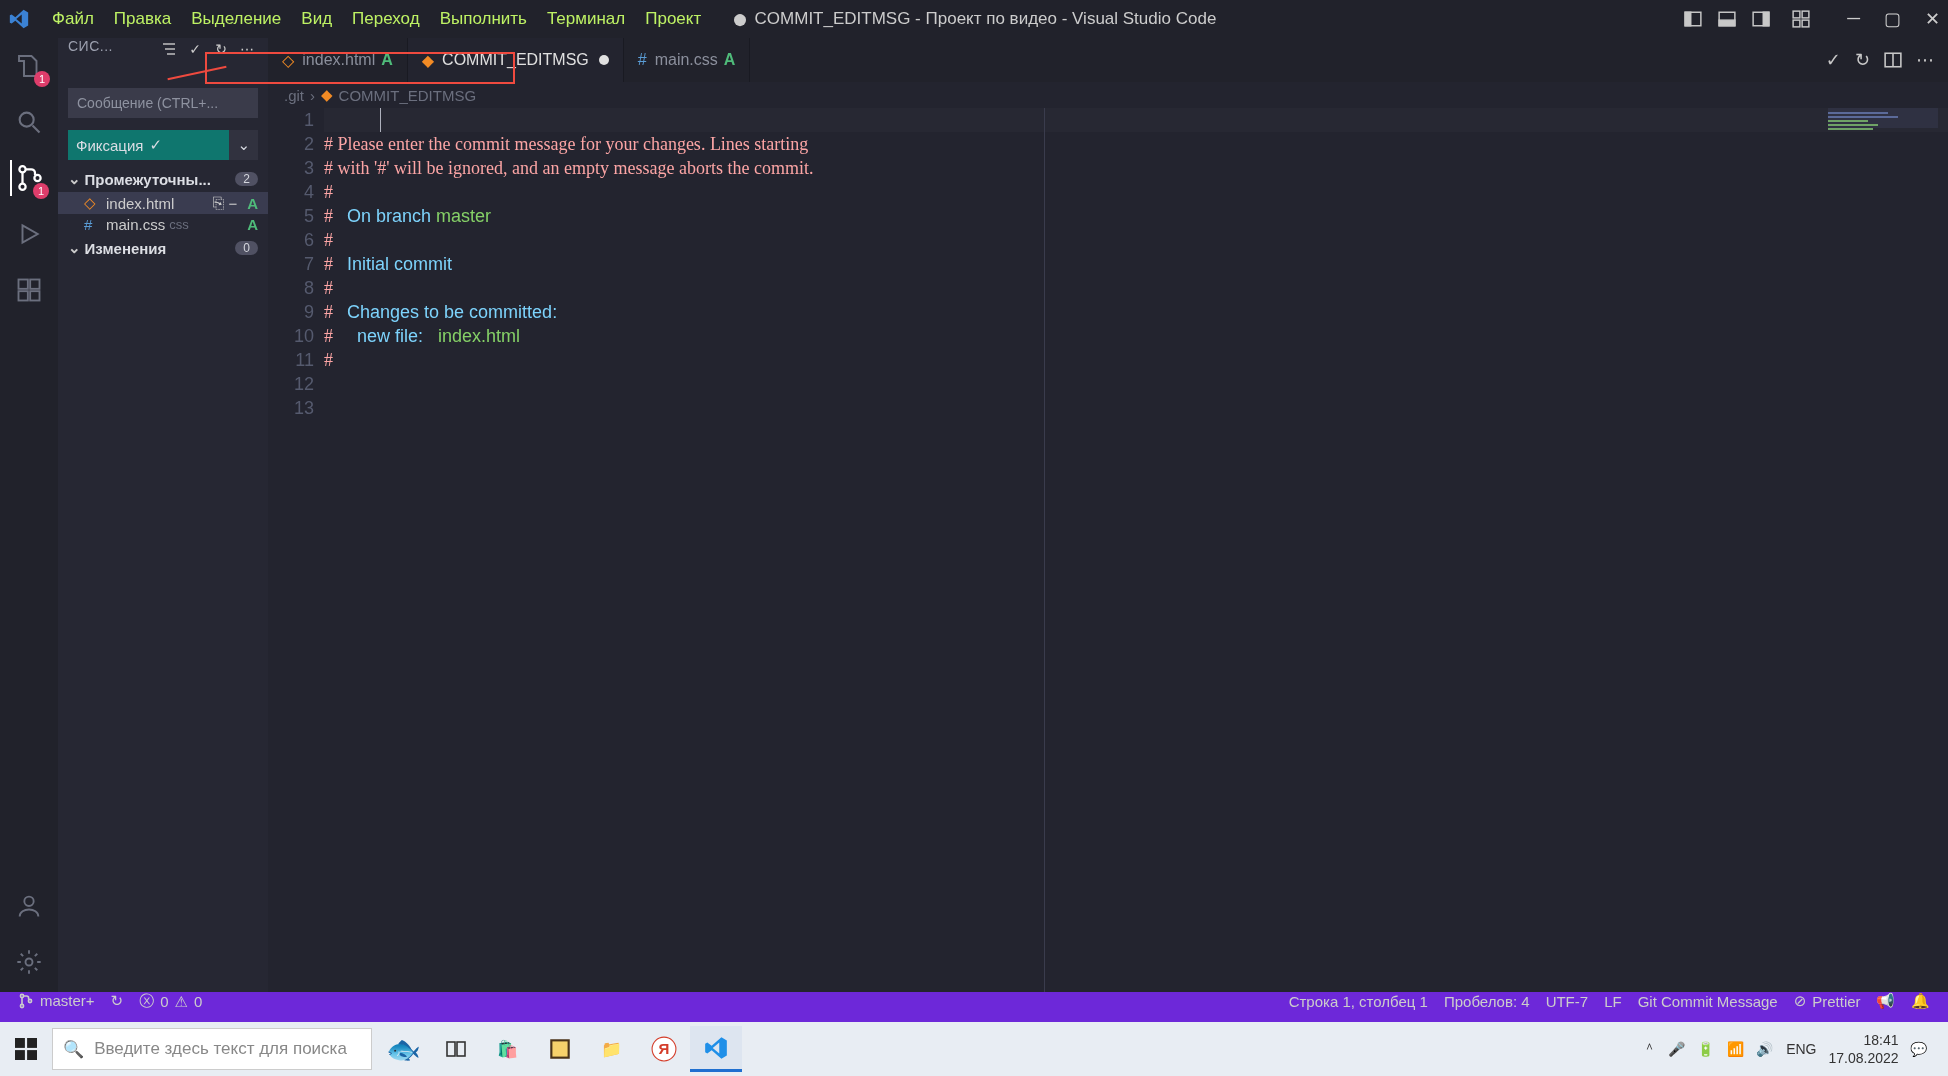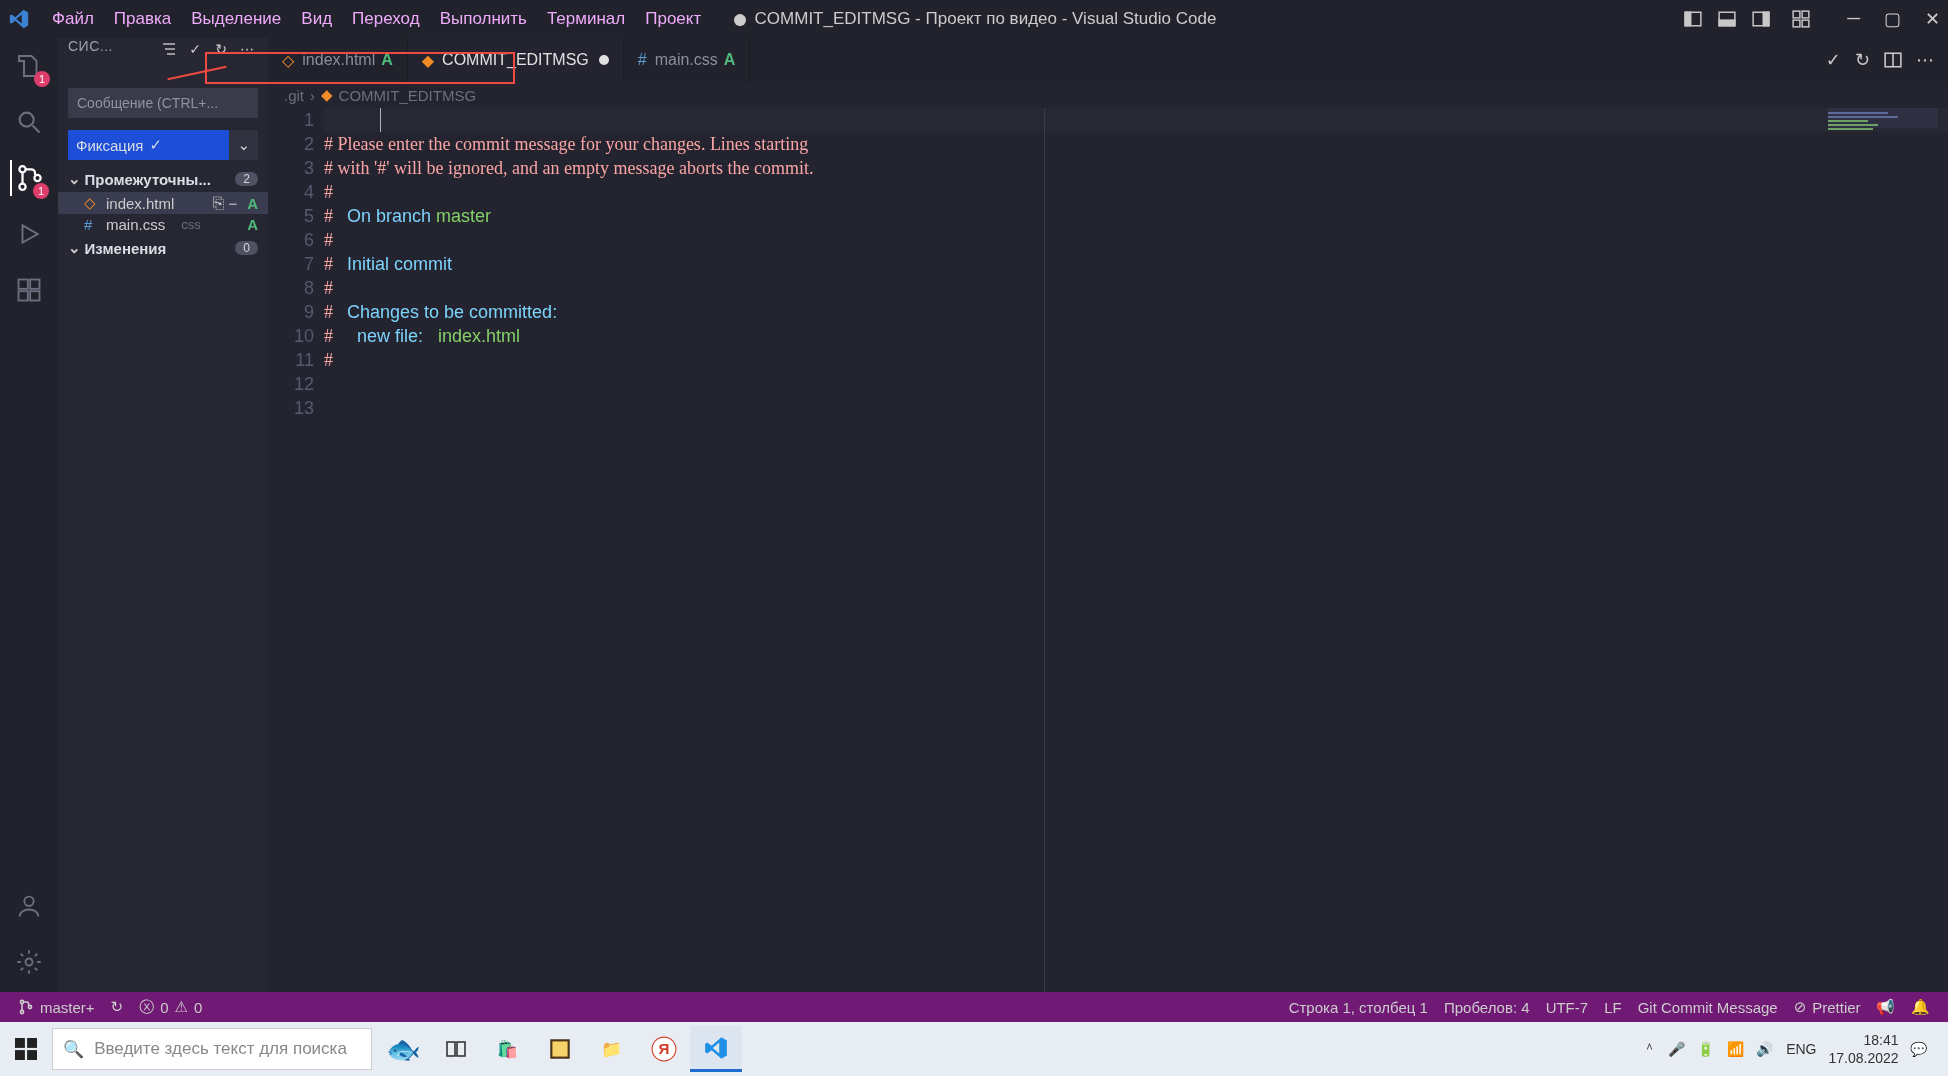--- a/index.html
+++ b/index.html
@@ -1,21 +1,21 @@
 <!DOCTYPE html>
 <html><head>
 <meta charset="utf-8">
 <style>
 * { margin: 0; padding: 0; box-sizing: border-box; font-family: "Segoe UI", Tahoma, sans-serif; }
 body { background: #1e1e2e; color: #cccccc; width: 1948px; height: 1076px; overflow: hidden; display: flex; flex-direction: column; }
 
 
 .title-bar { height: 38px; background: #21222b; display: flex; align-items: center; padding: 0 8px; font-size: 17px; color: #cccccc; position: relative; }
 .title-bar .vs-logo { width: 22px; height: 22px; margin-right: 12px; }
-.title-bar .menu-item { padding: 0 10px; cursor: pointer; color: #f0abfc; }
+.title-bar .menu-item { padding: 0 10px; cursor: pointer; color: #bef264; }
 .title-bar .title-center { position: absolute; left: 50%; transform: translateX(-50%); display: flex; align-items: center; color: #cccccc; font-size: 17px; white-space: nowrap; }
 .title-bar .title-center .dot { font-size: 28px; line-height: 0; margin-right: 6px; }
 .title-bar .right-controls { margin-left: auto; display: flex; align-items: center; gap: 10px; }
 .title-bar .right-controls .icon { width: 24px; height: 24px; display: flex; align-items: center; justify-content: center; cursor: pointer; }
 .title-bar .win-controls { display: flex; gap: 24px; margin-left: 24px; }
 .title-bar .win-controls span { cursor: pointer; font-size: 18px; }
 
 
 .main-row { flex: 1; display: flex; min-height: 0; }
 
@@ -25,29 +25,29 @@
 .activity-bar .act-icon.active { color: #ffffff; border-left: 2px solid #ffffff; margin-left: -2px; padding-left: 2px; }
 .activity-bar .badge { position: absolute; bottom: -3px; right: -3px; background: #de3d6b; color: #fff; border-radius: 50%; font-size: 11px; width: 16px; height: 16px; display: flex; align-items: center; justify-content: center; }
 .activity-bar .spacer { flex: 1; }
 
 
 .sidebar { width: 210px; background: #262733; display: flex; flex-direction: column; font-size: 15px; }
 .sidebar .sidebar-header { height: 44px; display: flex; align-items: flex-start; padding: 0 10px; color: #9ca0af; font-size: 14px; }
 .sidebar .sidebar-header .label { flex: 1; letter-spacing: 0.5px; }
 .sidebar .sidebar-header .hicon { width: 22px; height: 22px; display: flex; align-items: center; justify-content: center; cursor: pointer; color: #cccccc; margin-left: 4px; }
 .sidebar .commit-input { margin: 6px 10px; padding: 6px 8px; background: #3a3b4a; border: 1px solid #3a3b4a; color: #8e92a0; font-size: 14px; }
-.sidebar .commit-btn { margin: 6px 10px; padding: 6px 8px; background: #1d4ed8; color: #dadde4; display: flex; align-items: flex-end; justify-content: space-between; border: none; font-size: 15px; cursor: pointer; }
+.sidebar .commit-btn { margin: 6px 10px; padding: 6px 8px; background: #0f766e; color: #dadde4; display: flex; align-items: flex-end; justify-content: space-between; border: none; font-size: 15px; cursor: pointer; }
 .sidebar .commit-btn .chev { background: #31323f; padding: 6px 8px; margin: -6px -8px -6px 6px; }
 .sidebar .section-head { display: flex; align-items: center; padding: 4px 10px; color: #dcdee4; font-size: 15px; font-weight: 600; cursor: pointer; }
 .sidebar .section-head .chevron { margin-right: 4px; color: #cccccc; }
 .sidebar .section-head .count { background: #505163; color: #d4d6dd; border-radius: 10px; font-size: 12px; padding: 0 8px; margin-left: auto; font-weight: normal; }
 .sidebar .file-row { display: flex; align-items: center; padding: 2px 10px 2px 26px; cursor: pointer; }
 .sidebar .file-row.selected { background: #3a3c50; }
 .sidebar .file-row .ficon { width: 18px; margin-right: 4px; }
-.sidebar .file-row .dim { color: #6b6f7e; font-size: 13px; margin-left: 16px; }
+.sidebar .file-row .dim { color: #6b6f7e; font-size: 13px; margin-left: 4px; }
 .sidebar .file-row .row-icons { margin-left: auto; display: flex; gap: 4px; align-items: center; }
 .sidebar .file-row .status-a { color: #4fbb7a; margin-left: 6px; font-weight: bold; }
 
 
 .editor-group { flex: 1; display: flex; flex-direction: column; background: #23242f; min-width: 0; }
 .tabs-row { height: 44px; background: #21222b; display: flex; align-items: stretch; }
 .tab { display: flex; align-items: center; padding: 0 14px; color: #8b8f9c; font-size: 16px; cursor: pointer; border-right: 1px solid #191a22; position: relative; }
 .tab.active { background: #23242f; color: #e0e0e0; }
 .tab .ticon { margin-right: 8px; }
 .tab .status-a { color: #4fbb7a; margin-left: 6px; font-weight: bold; }
@@ -71,21 +71,21 @@
 .code-lines .c-comment { color: #fca5a5; font-family: Liberation Serif, serif; }
 .code-lines .c-kw { color: #7dd3fc; margin-left: 9px; }
 .code-lines .c-kw2 { color: #85d067; }
 .ruler { position: absolute; left: 720px; top: 0; bottom: 0; width: 1px; background: #3a3c4d; }
 .cursor { position: absolute; left: 56px; top: 0; width: 1px; height: 24px; background: #aeb1bd; }
 
 
 .minimap { position: absolute; right: 0; top: 0; width: 120px; height: 140px; }
 
 
-.status-bar { height: 30px; background: #701a75; display: flex; align-items: center; font-size: 15px; color: #cccccc; padding: 0 10px; }
+.status-bar { height: 30px; background: #6d28d9; display: flex; align-items: flex-start; font-size: 15px; color: #cccccc; padding: 0 10px; }
 .status-bar .sb-item { display: flex; align-items: center; gap: 6px; padding: 0 8px; cursor: pointer; }
 .status-bar .sb-right { margin-left: auto; display: flex; align-items: center; }
 
 
 .taskbar { height: 54px; background: #e8edf3; display: flex; align-items: center; padding: 0 6px; font-size: 17px; color: #555; }
 .taskbar .start { width: 40px; height: 40px; display: flex; align-items: center; justify-content: center; cursor: pointer; }
 .taskbar .search-box { display: flex; align-items: center; background: #fff; border: 1px solid #ccc; height: 42px; width: 320px; padding: 0 10px; margin: 0 6px; color: #888; }
 .taskbar .search-box .sicon { margin-right: 10px; color: #555; }
 .taskbar .tb-icon { width: 52px; height: 46px; display: flex; align-items: center; justify-content: center; cursor: pointer; }
 .taskbar .tb-icon.active { border-bottom: 3px solid #1f6fd0; background: #dde5f0; }

